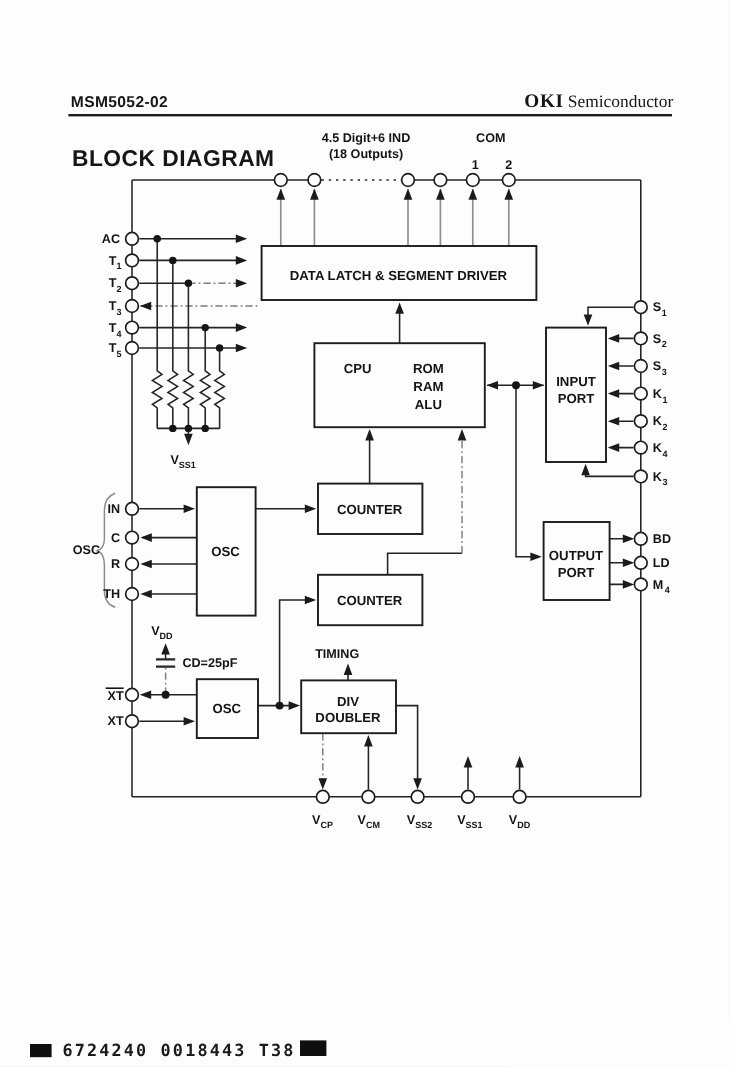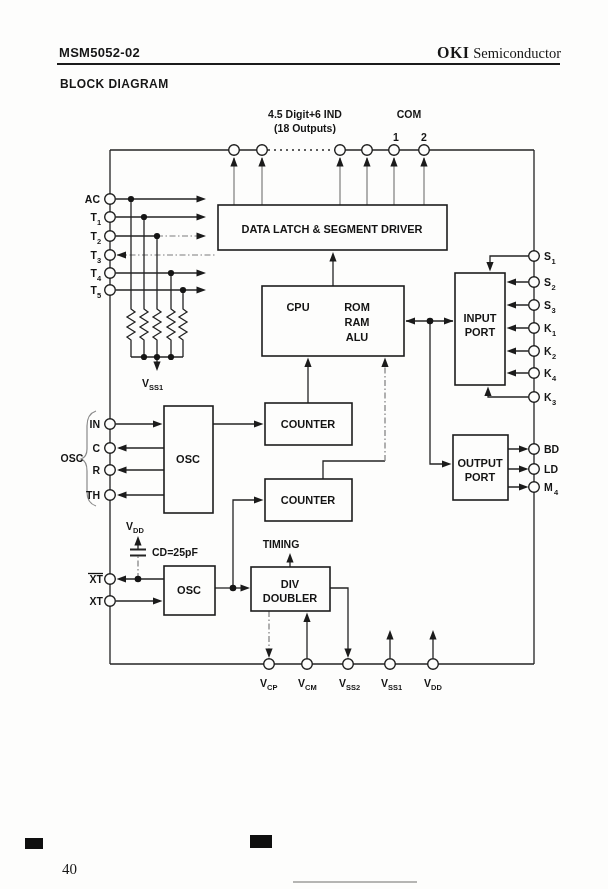--- a/index.html
+++ b/index.html
@@ -1,23 +1,23 @@
 <!DOCTYPE html>
 <html><head>
 <meta charset="utf-8">
 <style>
   html,body{margin:0;padding:0;background:#e8e8e8;}
   .page{position:relative;width:608px;height:889px;background:#fdfdfc;overflow:hidden;
         font-family:"Liberation Sans",sans-serif;color:#161616;}
-  .abs{position:absolute;}
+  .abs{position:absolute;margin-top:32px;}
   .partnum{left:59px;top:45px;font-size:13px;font-weight:bold;letter-spacing:.3px;}
   .brand{top:44px;right:47px;font-family:"Liberation Serif",serif;font-size:14.5px;}
   .brand b{font-size:16px;letter-spacing:.5px;}
   .hrule{left:57px;top:63px;width:503px;height:2px;background:#1b1b1b;}
-  .sectitle{left:60px;top:77px;font-size:12px;font-weight:bold;letter-spacing:.4px;}
+  .sectitle{left:60px;top:90px;font-size:19px;font-weight:bold;letter-spacing:.4px;}
   svg.diagram{position:absolute;left:0;top:0;}
   .ln{stroke:#242424;stroke-width:1.3;fill:none;}
   .lng{stroke:#8f8f8f;stroke-width:1.4;fill:none;}
   .lnd{stroke:#7c7c7c;stroke-width:1.2;fill:none;stroke-dasharray:6 2.5 1.5 2.5;}
   .lndot{stroke:#2a2a2a;stroke-width:1.3;fill:none;stroke-dasharray:2 4;}
   .bx{fill:none;stroke:#1d1d1d;stroke-width:1.6;}
   .pin{fill:#fdfdfc;stroke:#1d1d1d;stroke-width:1.4;}
   .jd{fill:#151515;stroke:none;}
   .ah{fill:#1b1b1b;stroke:none;}
   .tb{font-family:"Liberation Sans",sans-serif;font-size:11px;font-weight:bold;fill:#141414;}
@@ -305,17 +305,18 @@
     <text class="ts" x="305" y="690">CM</text>
     <text class="tp" x="346" y="687" text-anchor="end">V</text>
     <text class="ts" x="346" y="690">SS2</text>
     <text class="tp" x="388" y="687" text-anchor="end">V</text>
     <text class="ts" x="388" y="690">SS1</text>
     <text class="tp" x="431" y="687" text-anchor="end">V</text>
     <text class="ts" x="431" y="690">DD</text>
   </svg>
 
   <div class="abs bar" style="left:25px;top:838px;width:18px;height:11px;"></div>
+  <div class="abs code">6724240 0018443 T38</div>
   <div class="abs bar" style="left:250px;top:835px;width:22px;height:13px;"></div>
   <div class="abs pgnum">40</div>
   <div class="abs faintline"></div>
 
 </div>
 
 </body></html>

